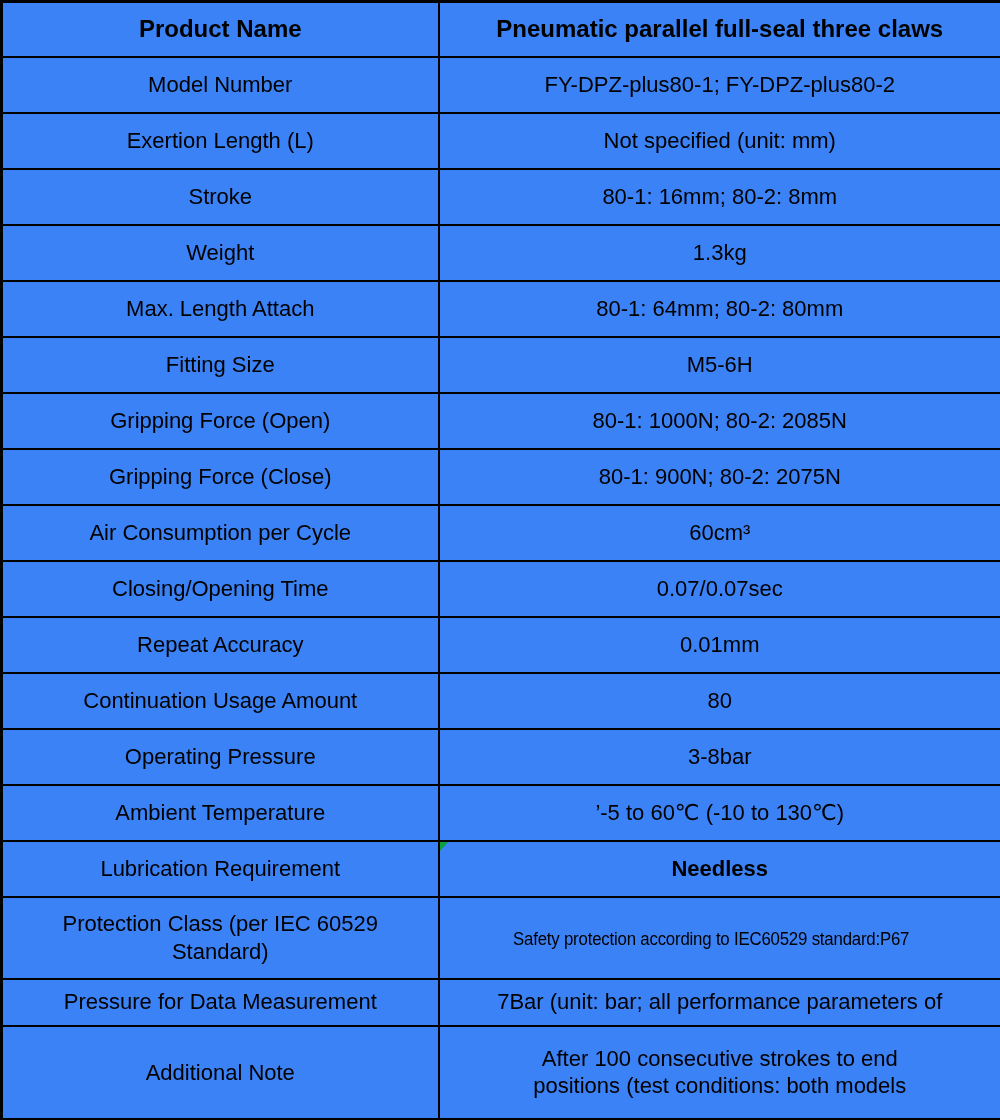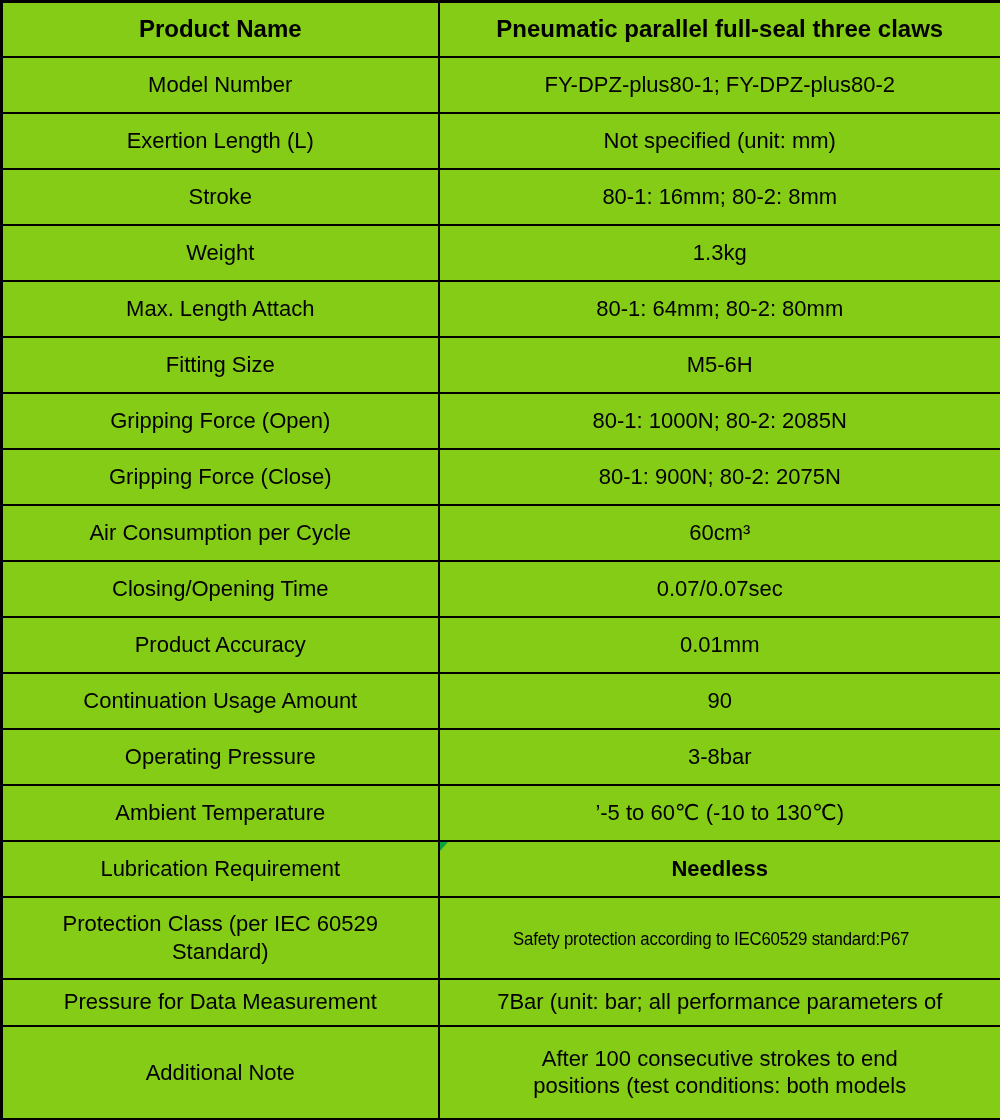--- a/index.html
+++ b/index.html
@@ -3,21 +3,21 @@
 <meta charset="utf-8">
 <style>
   html, body {
     margin: 0;
     padding: 0;
     background: #ffffff;
   }
   .sheet {
     width: 1000px;
     height: 1120px;
-    background: #84cc16;
+    background: #3b82f6;
     font-family: "Liberation Sans", "DejaVu Sans", sans-serif;
     color: #000000;
     box-sizing: border-box;
   }
   table.spec {
     border-collapse: collapse;
     table-layout: fixed;
     width: 1000px;
     border: 3px solid #000000;
   }
@@ -143,27 +143,27 @@
       <td>Air Consumption per Cycle</td>
       <td>60cm³</td>
     </tr>
 
     <tr class="r-std">
       <td>Closing/Opening Time</td>
       <td>0.07/0.07sec</td>
     </tr>
 
     <tr class="r-std">
-      <td>Product Accuracy</td>
+      <td>Repeat Accuracy</td>
       <td>0.01mm</td>
     </tr>
 
     <tr class="r-std">
       <td>Continuation Usage Amount</td>
-      <td>90</td>
+      <td>80</td>
     </tr>
 
     <tr class="r-std">
       <td>Operating Pressure</td>
       <td>3-8bar</td>
     </tr>
 
     <tr class="r-std">
       <td>Ambient Temperature</td>
       <td>’-5 to 60℃ (-10 to 130℃)</td>

